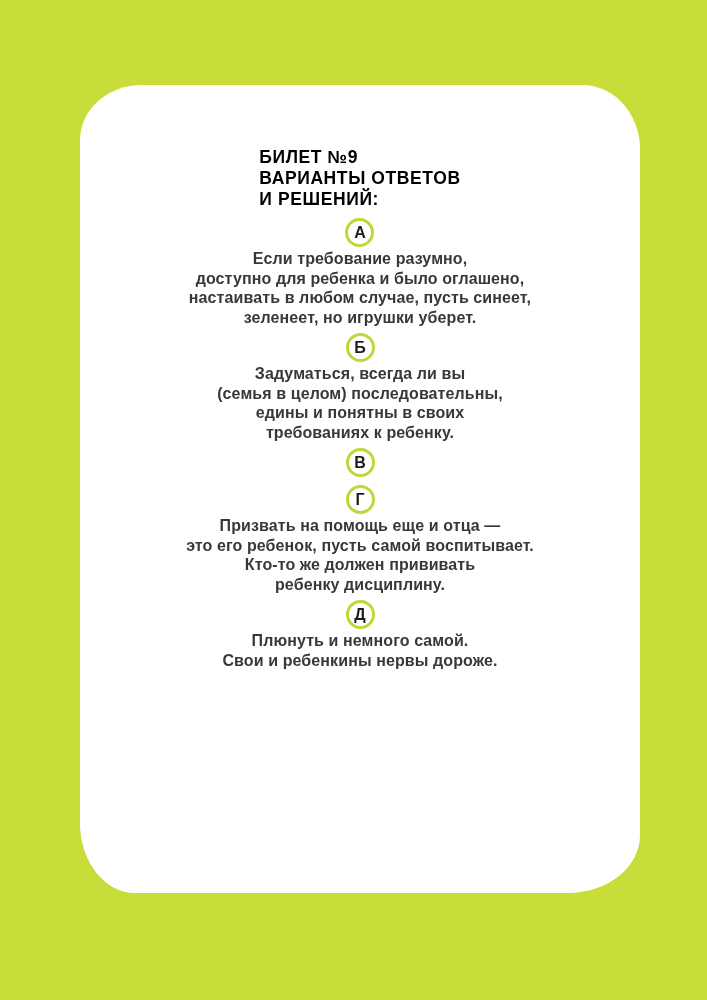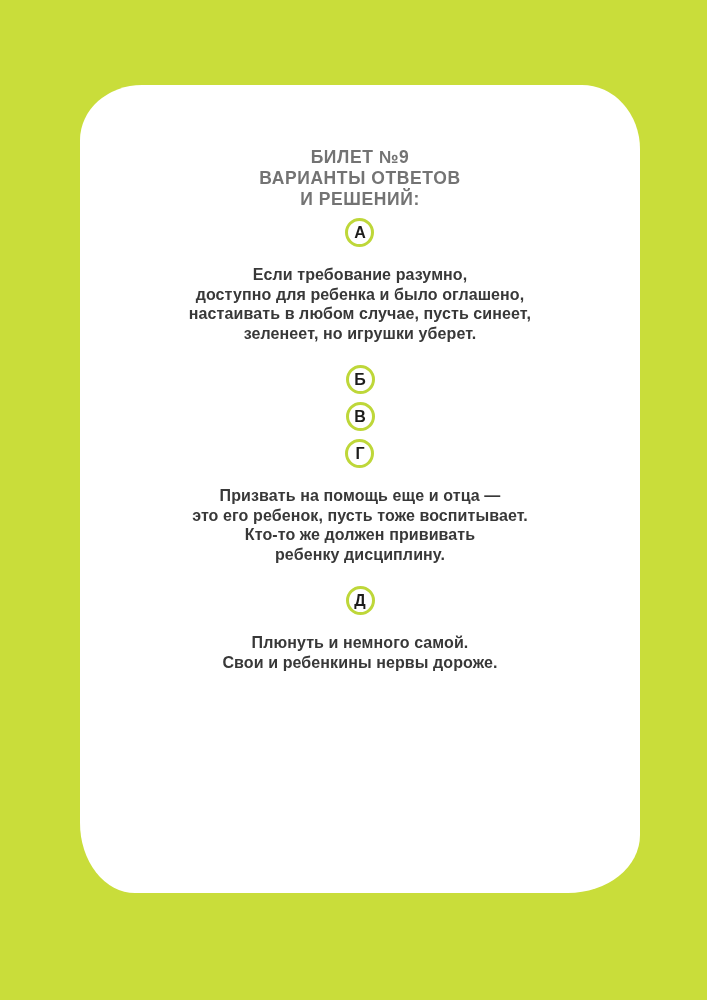--- a/index.html
+++ b/index.html
@@ -26,22 +26,21 @@
     display: flex;
     flex-direction: column;
     align-items: center;
   }
   .title {
     margin: 0;
     font-size: 17.5px;
     line-height: 21px;
     font-weight: 700;
     letter-spacing: 0.6px;
-    color: #737373;
-    text-align: center;
+    color: #000000;
     white-space: pre-line;
   }
   .section {
     display: flex;
     flex-direction: column;
     align-items: center;
     margin-top: 8px;
   }
   .section + .section {
     margin-top: 6px;
@@ -59,21 +58,21 @@
     margin-bottom: 2px;
   }
   .badge span {
     font-size: 16px;
     font-weight: 700;
     color: #1d1d1b;
     line-height: 1;
     transform: translateY(-0.5px);
   }
   .answer-text {
-    margin: 16px;
+    margin: 0;
     font-size: 16px;
     line-height: 19.5px;
     font-weight: 700;
     color: #383838;
     text-align: center;
     white-space: pre-line;
     letter-spacing: 0.1px;
   }
 </style>
 </head>
@@ -93,34 +92,38 @@
       <p class="answer-text">Если требование разумно,
 доступно для ребенка и было оглашено,
 настаивать в любом случае, пусть синеет,
 зеленеет, но игрушки уберет.</p>
     </section>
 
     <section class="section">
       <div class="badge">
         <span>Б</span>
       </div>
+      <p class="answer-text">Задуматься, всегда ли вы
+(семья в целом) последовательны,
+едины и понятны в своих
+требованиях к ребенку.</p>
     </section>
 
     <section class="section">
       <div class="badge">
         <span>В</span>
       </div>
     </section>
 
     <section class="section">
       <div class="badge">
         <span>Г</span>
       </div>
       <p class="answer-text">Призвать на помощь еще и отца —
-это его ребенок, пусть тоже воспитывает.
+это его ребенок, пусть самой воспитывает.
 Кто-то же должен прививать
 ребенку дисциплину.</p>
     </section>
 
     <section class="section">
       <div class="badge">
         <span>Д</span>
       </div>
       <p class="answer-text">Плюнуть и немного самой.
 Свои и ребенкины нервы дороже.</p>

